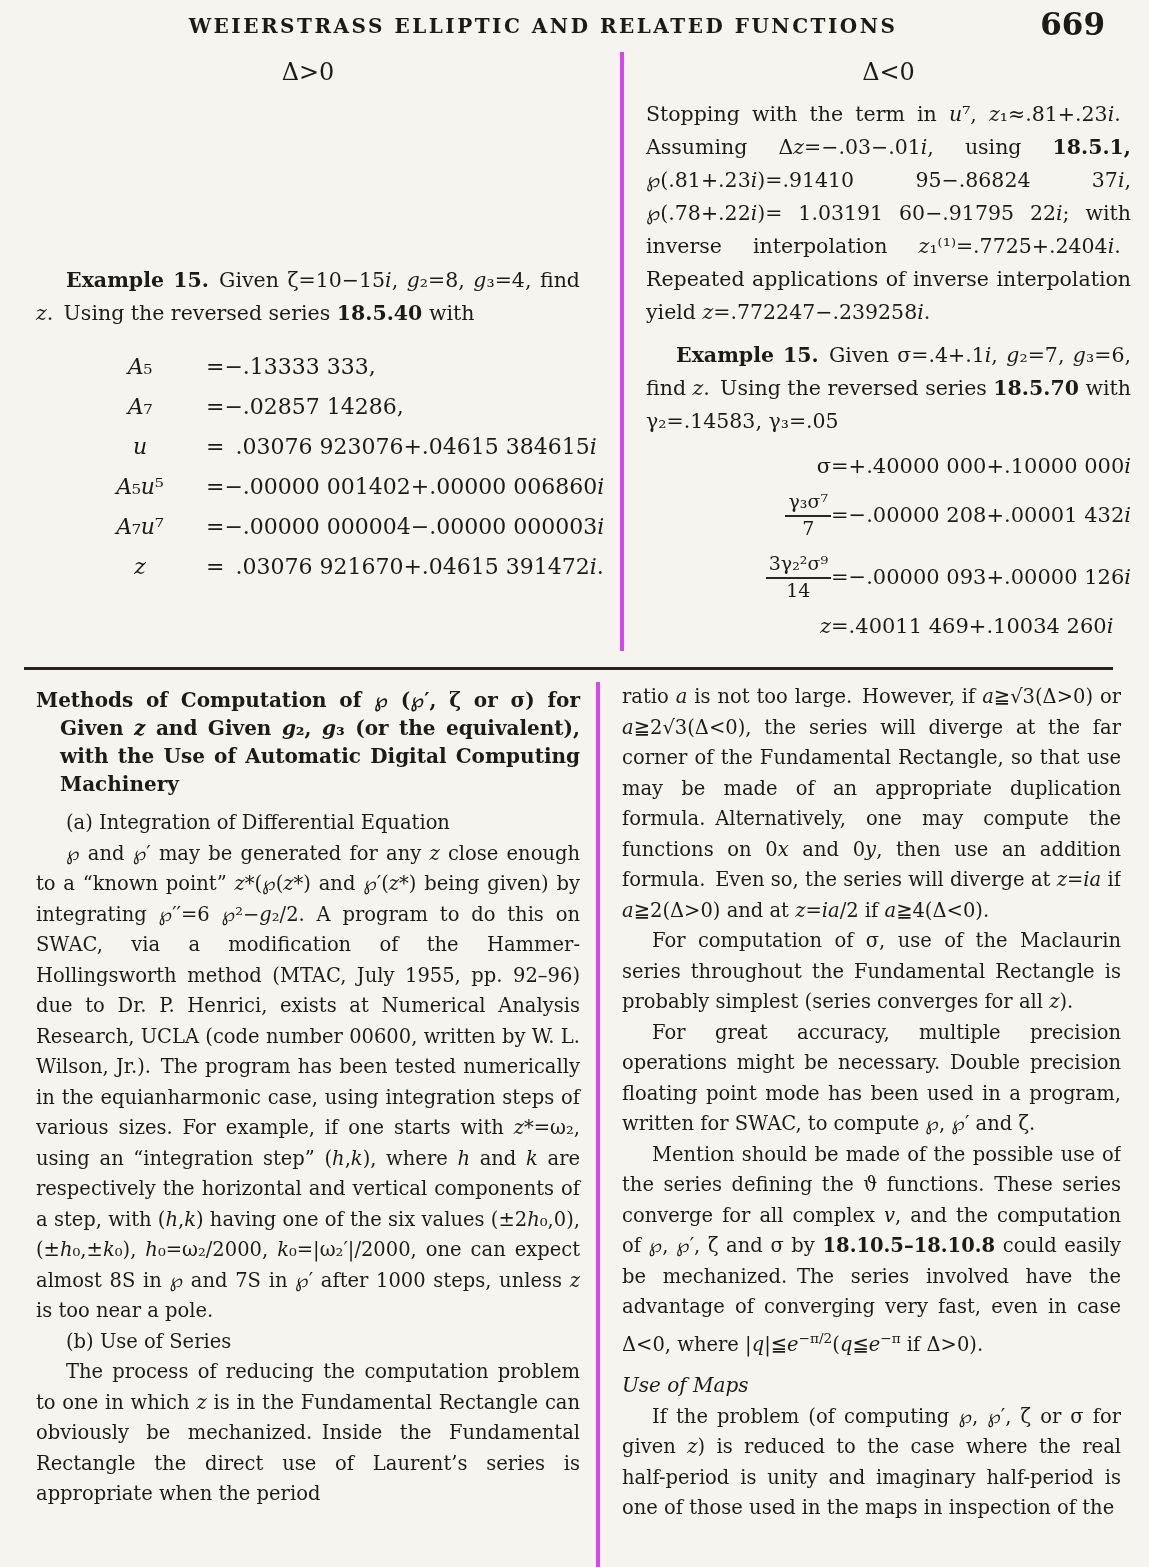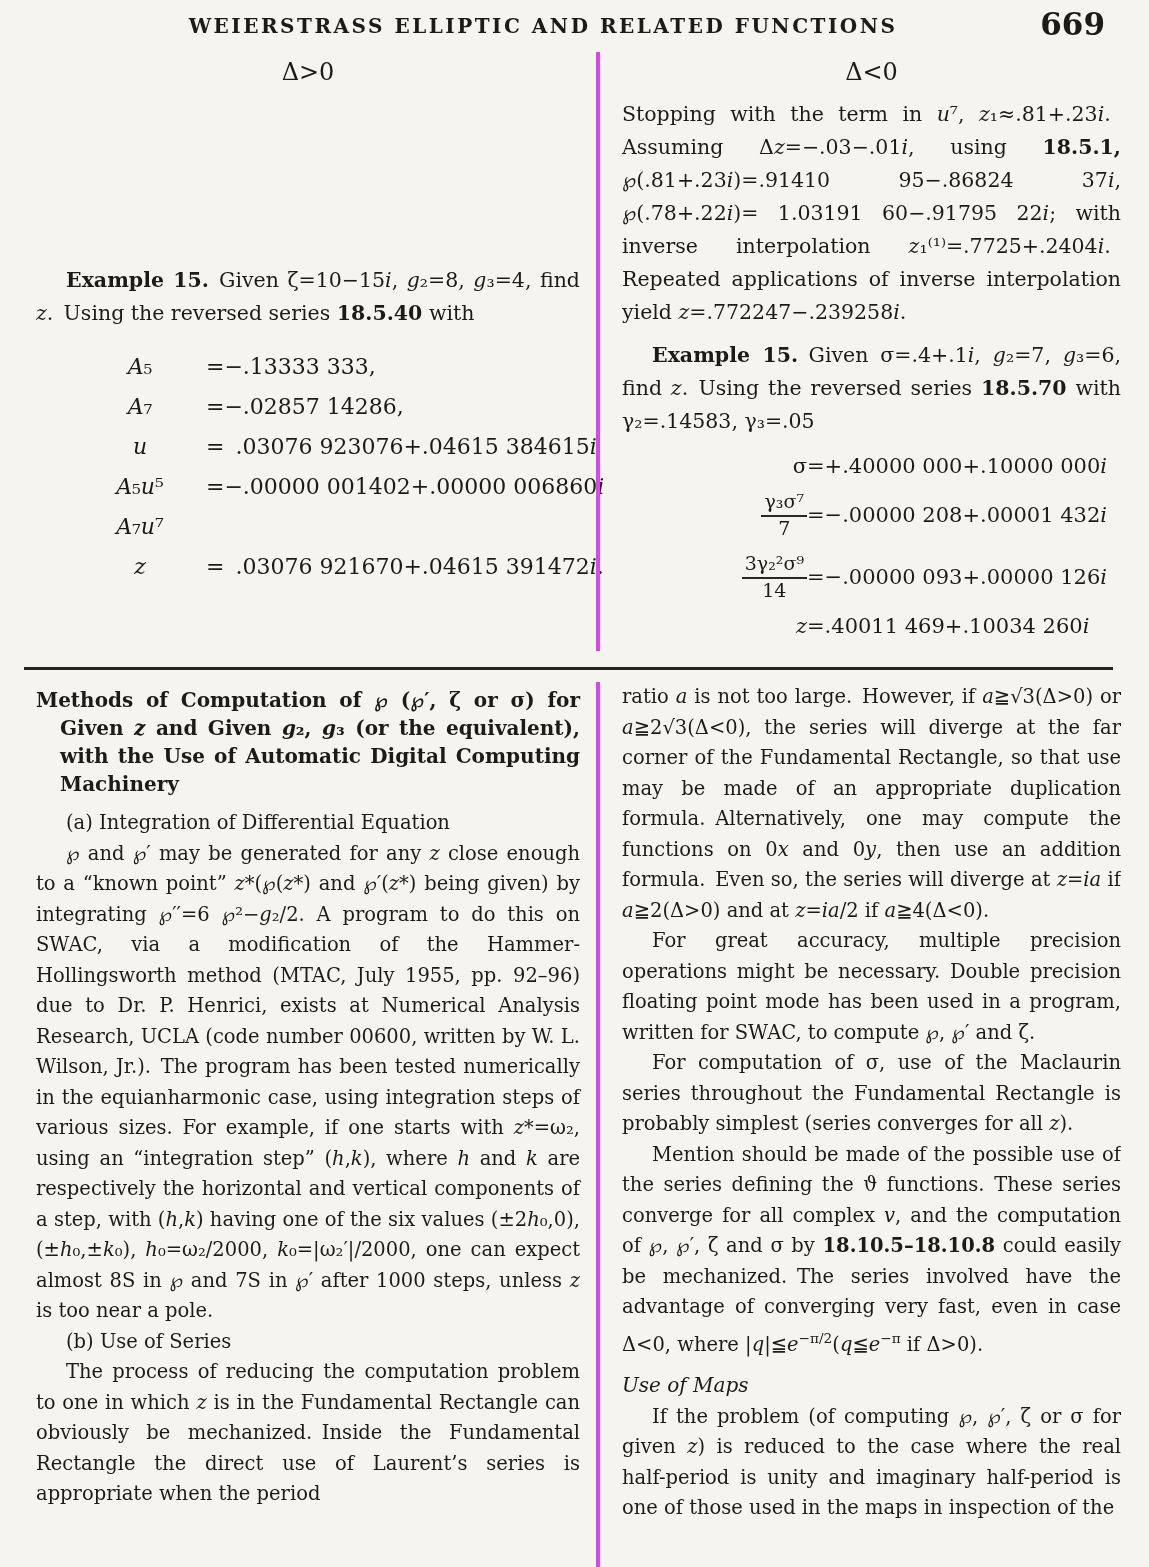--- a/index.html
+++ b/index.html
@@ -11,21 +11,21 @@
   }
   .page{box-sizing:border-box;width:1149px;height:1567px;
     padding:8px 28px 0 36px;display:flex;flex-direction:column;}
   
   .page-header{position:relative;height:44px;flex:none;}
   .running-head{position:absolute;left:50%;top:6px;transform:translateX(-55%);
     font-size:20px;font-weight:bold;letter-spacing:2.5px;white-space:nowrap;}
   .page-number{position:absolute;right:16px;top:-2px;font-size:31px;font-weight:bold;}
   
   .top-section,.bottom-section{display:flex;}
-  .top-section{flex:none;}
+  .top-section{flex:none;gap:24px;}
   .bottom-section{flex:1;overflow:hidden;}
   .col-l{width:560px;flex:none;box-sizing:border-box;padding-right:16px;}
   .col-r{flex:1;box-sizing:border-box;border-left:4px solid #d946ef;padding-left:22px;}
   .col-head{text-align:center;font-size:24px;margin:6px 0 12px;}
   
   .para{font-size:20.5px;line-height:33px;text-align:justify;margin:0;}
   .indent{text-indent:30px;}
   .spacer-tl{height:166px;}
   
   .eq-row{display:flex;align-items:center;margin-bottom:15px;}
@@ -76,20 +76,21 @@
         <div class="eq-row">
           <span class="eq-lhs"><i>u</i></span>
           <span class="eq-rhs">= .03076 923076+.04615 384615<i>i</i></span>
         </div>
         <div class="eq-row">
           <span class="eq-lhs"><i>A</i>₅<i>u</i>⁵</span>
           <span class="eq-rhs">=−.00000 001402+.00000 006860<i>i</i></span>
         </div>
         <div class="eq-row">
           <span class="eq-lhs"><i>A</i>₇<i>u</i>⁷</span>
+          <span class="eq-rhs">=−.00000 000004−.00000 000003<i>i</i></span>
         </div>
         <div class="eq-row">
           <span class="eq-lhs"><i>z</i></span>
           <span class="eq-rhs">= .03076 921670+.04615 391472<i>i</i>.</span>
         </div>
       </div>
     </div>
 
     <div class="col-r">
       <div class="col-head">Δ&lt;0</div>
@@ -135,21 +136,21 @@
     <div class="col-l b-col-l">
       <h3 class="methods-heading">Methods of Computation of ℘ (℘′, ζ or σ) for Given <i>z</i> and Given <i>g</i>₂, <i>g</i>₃ (or the equivalent), with the Use of Automatic Digital Computing Machinery</h3>
       <p class="sub">(a)  Integration of Differential Equation</p>
       <p class="bpara indent">℘ and ℘′ may be generated for any <i>z</i> close enough to a “known point” <i>z</i>*(℘(<i>z</i>*) and ℘′(<i>z</i>*) being given) by integrating ℘′′=6 ℘²−<i>g</i>₂/2. A program to do this on SWAC, via a modification of the Hammer-Hollingsworth method (MTAC, July 1955, pp. 92–96) due to Dr. P. Henrici, exists at Numerical Analysis Research, UCLA (code number 00600, written by W. L. Wilson, Jr.). The program has been tested numerically in the equianharmonic case, using integration steps of various sizes. For example, if one starts with <i>z</i>*=ω₂, using an “integration step” (<i>h</i>,<i>k</i>), where <i>h</i> and <i>k</i> are respectively the horizontal and vertical components of a step, with (<i>h</i>,<i>k</i>) having one of the six values (±2<i>h</i>₀,0), (±<i>h</i>₀,±<i>k</i>₀), <i>h</i>₀=ω₂/2000, <i>k</i>₀=|ω₂′|/2000, one can expect almost 8S in ℘ and 7S in ℘′ after 1000 steps, unless <i>z</i> is too near a pole.</p>
       <p class="sub">(b)  Use of Series</p>
       <p class="bpara indent">The process of reducing the computation problem to one in which <i>z</i> is in the Fundamental Rectangle can obviously be mechanized. Inside the Fundamental Rectangle the direct use of Laurent’s series is appropriate when the period</p>
     </div>
 
     <div class="col-r">
       <p class="bpara">ratio <i>a</i> is not too large. However, if <i>a</i>≧√3(Δ&gt;0) or <i>a</i>≧2√3(Δ&lt;0), the series will diverge at the far corner of the Fundamental Rectangle, so that use may be made of an appropriate duplication formula. Alternatively, one may compute the functions on 0<i>x</i> and 0<i>y</i>, then use an addition formula. Even so, the series will diverge at <i>z</i>=<i>ia</i> if <i>a</i>≧2(Δ&gt;0) and at <i>z</i>=<i>ia</i>/2 if <i>a</i>≧4(Δ&lt;0).</p>
+      <p class="bpara indent">For computation of σ, use of the Maclaurin series throughout the Fundamental Rectangle is probably simplest (series converges for all <i>z</i>).</p>
       <p class="bpara indent">For great accuracy, multiple precision operations might be necessary. Double precision floating point mode has been used in a program, written for SWAC, to compute ℘, ℘′ and ζ.</p>
-      <p class="bpara indent">For computation of σ, use of the Maclaurin series throughout the Fundamental Rectangle is probably simplest (series converges for all <i>z</i>).</p>
       <p class="bpara indent">Mention should be made of the possible use of the series defining the ϑ functions. These series converge for all complex <i>v</i>, and the computation of ℘, ℘′, ζ and σ by <b>18.10.5–18.10.8</b> could easily be mechanized. The series involved have the advantage of converging very fast, even in case Δ&lt;0, where |<i>q</i>|≦<i>e</i><sup>−π/2</sup>(<i>q</i>≦<i>e</i><sup>−π</sup> if Δ&gt;0).</p>
       <h4 class="maps-heading">Use of Maps</h4>
       <p class="bpara indent">If the problem (of computing ℘, ℘′, ζ or σ for given <i>z</i>) is reduced to the case where the real half-period is unity and imaginary half-period is one of those used in the maps in  inspection of the</p>
     </div>
   </div>
 
 </div>
 
 </body></html>

